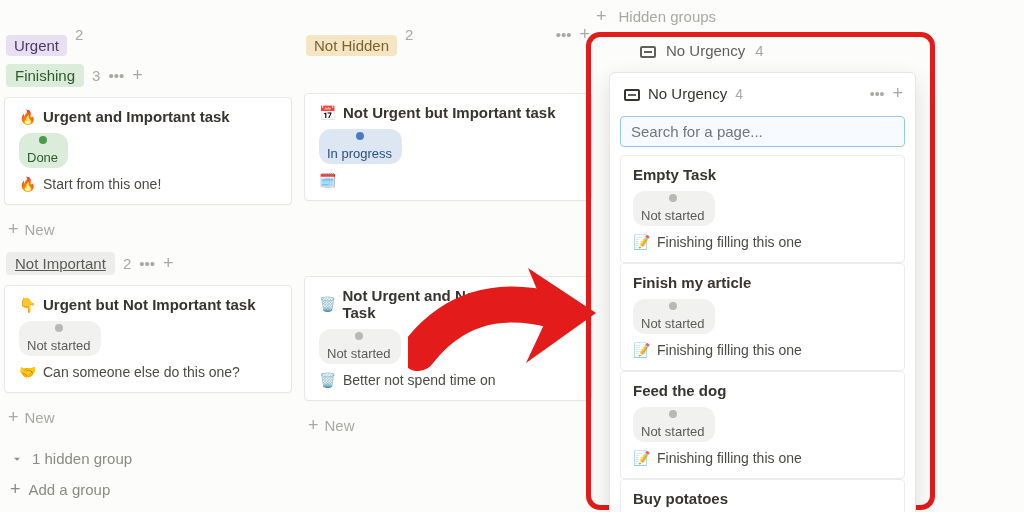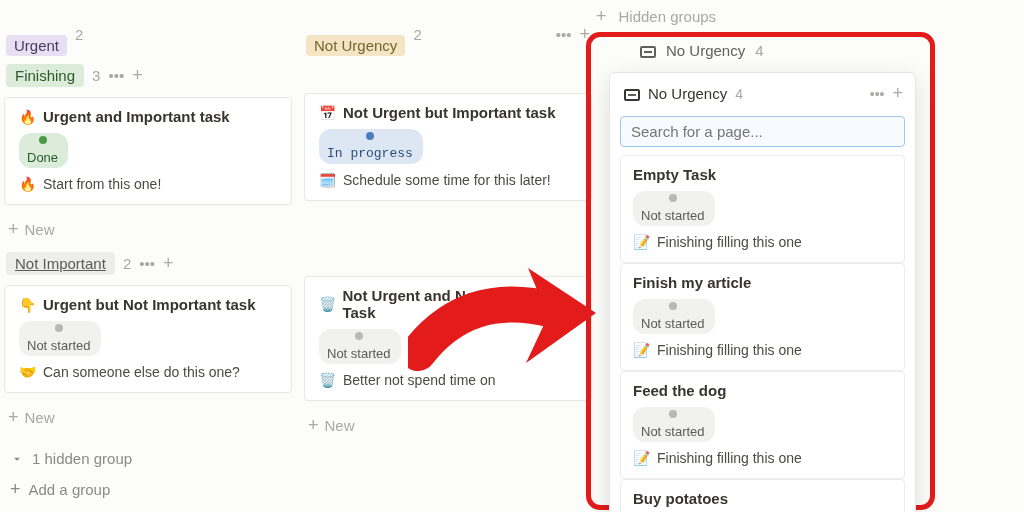--- a/index.html
+++ b/index.html
@@ -56,21 +56,21 @@
     gap: 6px;
     padding: 3px 10px 3px 8px;
     border-radius: 12px;
     background: #f1f1ef;
     font-size: 13px;
     color: #5a5a57;
     margin-top: 8px;
     flex-direction: column;
   }
   .status-done { background: #dcecdb; color: #2d5a2b; }
-  .status-prog { background: #dde7f4; color: #2a4f7a; font-family: Liberation Mono, monospace; }
+  .status-prog { background: #dde7f4; color: #2a4f7a; }
   .dot { width:8px; height:8px; border-radius:50%; background:#b8b8b4; display:inline-block; }
   .dot-done { background:#4e9a4c; }
   .dot-prog { background:#4a7dbf; }
   .card-desc { display:flex; align-items:center; gap:6px; font-size:14px; color:#4a4a46; margin-top:8px; }
   .lead-icon { font-size:14px; width:18px; text-align:center; }
 
   .new-row { display:flex; align-items:center; gap:6px; color:#a8a8a4; padding:6px 4px 10px 4px; cursor:pointer; font-size:15px; }
   .new-row .plus { font-size:18px; }
 
   .footer-links { padding: 6px 6px; color:#8a8a86; font-size:15px; }
@@ -216,41 +216,40 @@
       </div>
       <div class="row">
         <span class="plus">+</span>
         <span>Add a group</span>
       </div>
     </div>
   </div>
 
   <div class="col">
     <div class="col-header">
-      <span class="tag tag-noturgent">Not Urgency</span>
+      <span class="tag tag-noturgent">Not Hidden</span>
       <span class="count">2</span>
       <span style="flex:1"></span>
       <span class="icon-btn">•••</span>
       <span class="icon-btn plus">+</span>
     </div>
 
     <div style="height:31px"></div>
 
     <div class="card">
       <div class="card-title">
         <span class="lead-icon">📅</span>
         <span>Not Urgent but Important task</span>
       </div>
       <div class="status status-prog">
         <span class="dot dot-prog"></span>
         <span>In progress</span>
       </div>
       <div class="card-desc">
         <span class="lead-icon">🗓️</span>
-        <span>Schedule some time for this later!</span>
       </div>
     </div>
 
     <div style="height:67px"></div>
 
     <div class="card">
       <div class="card-title">
         <span class="lead-icon">🗑️</span>
         <span>Not Urgent and Not Important Task</span>
       </div>

